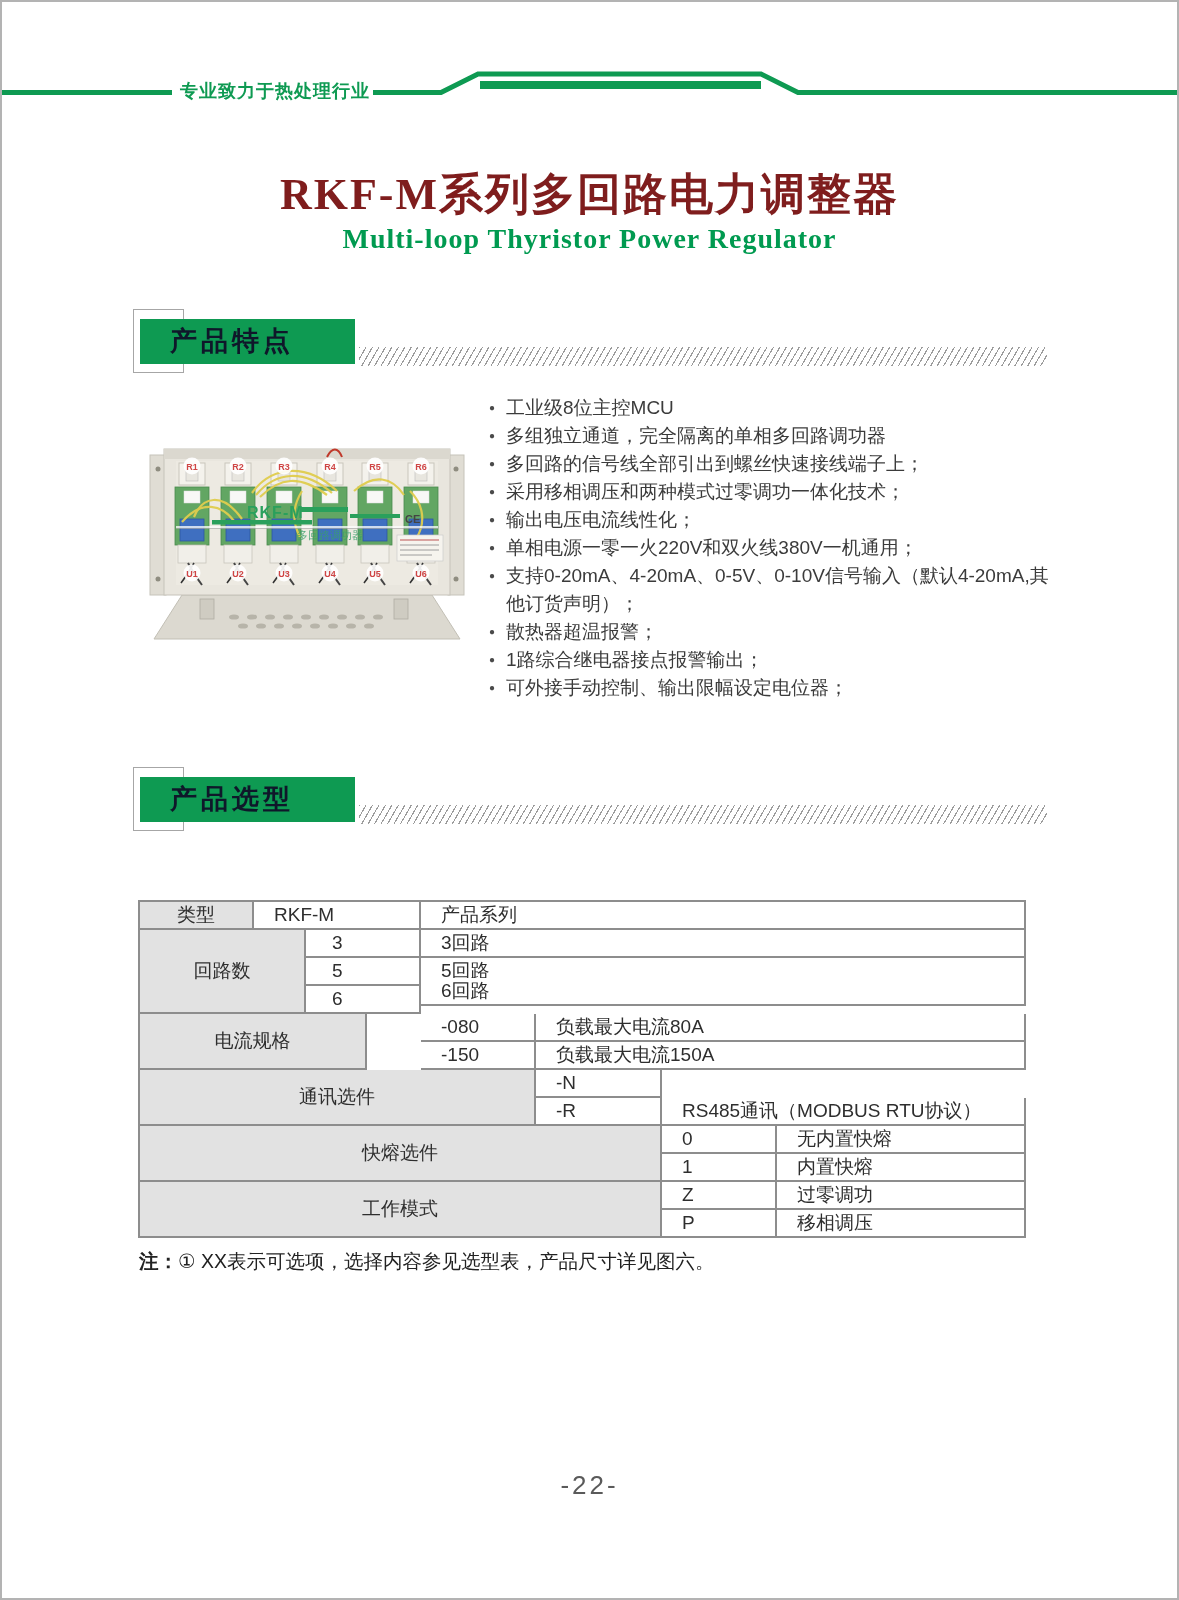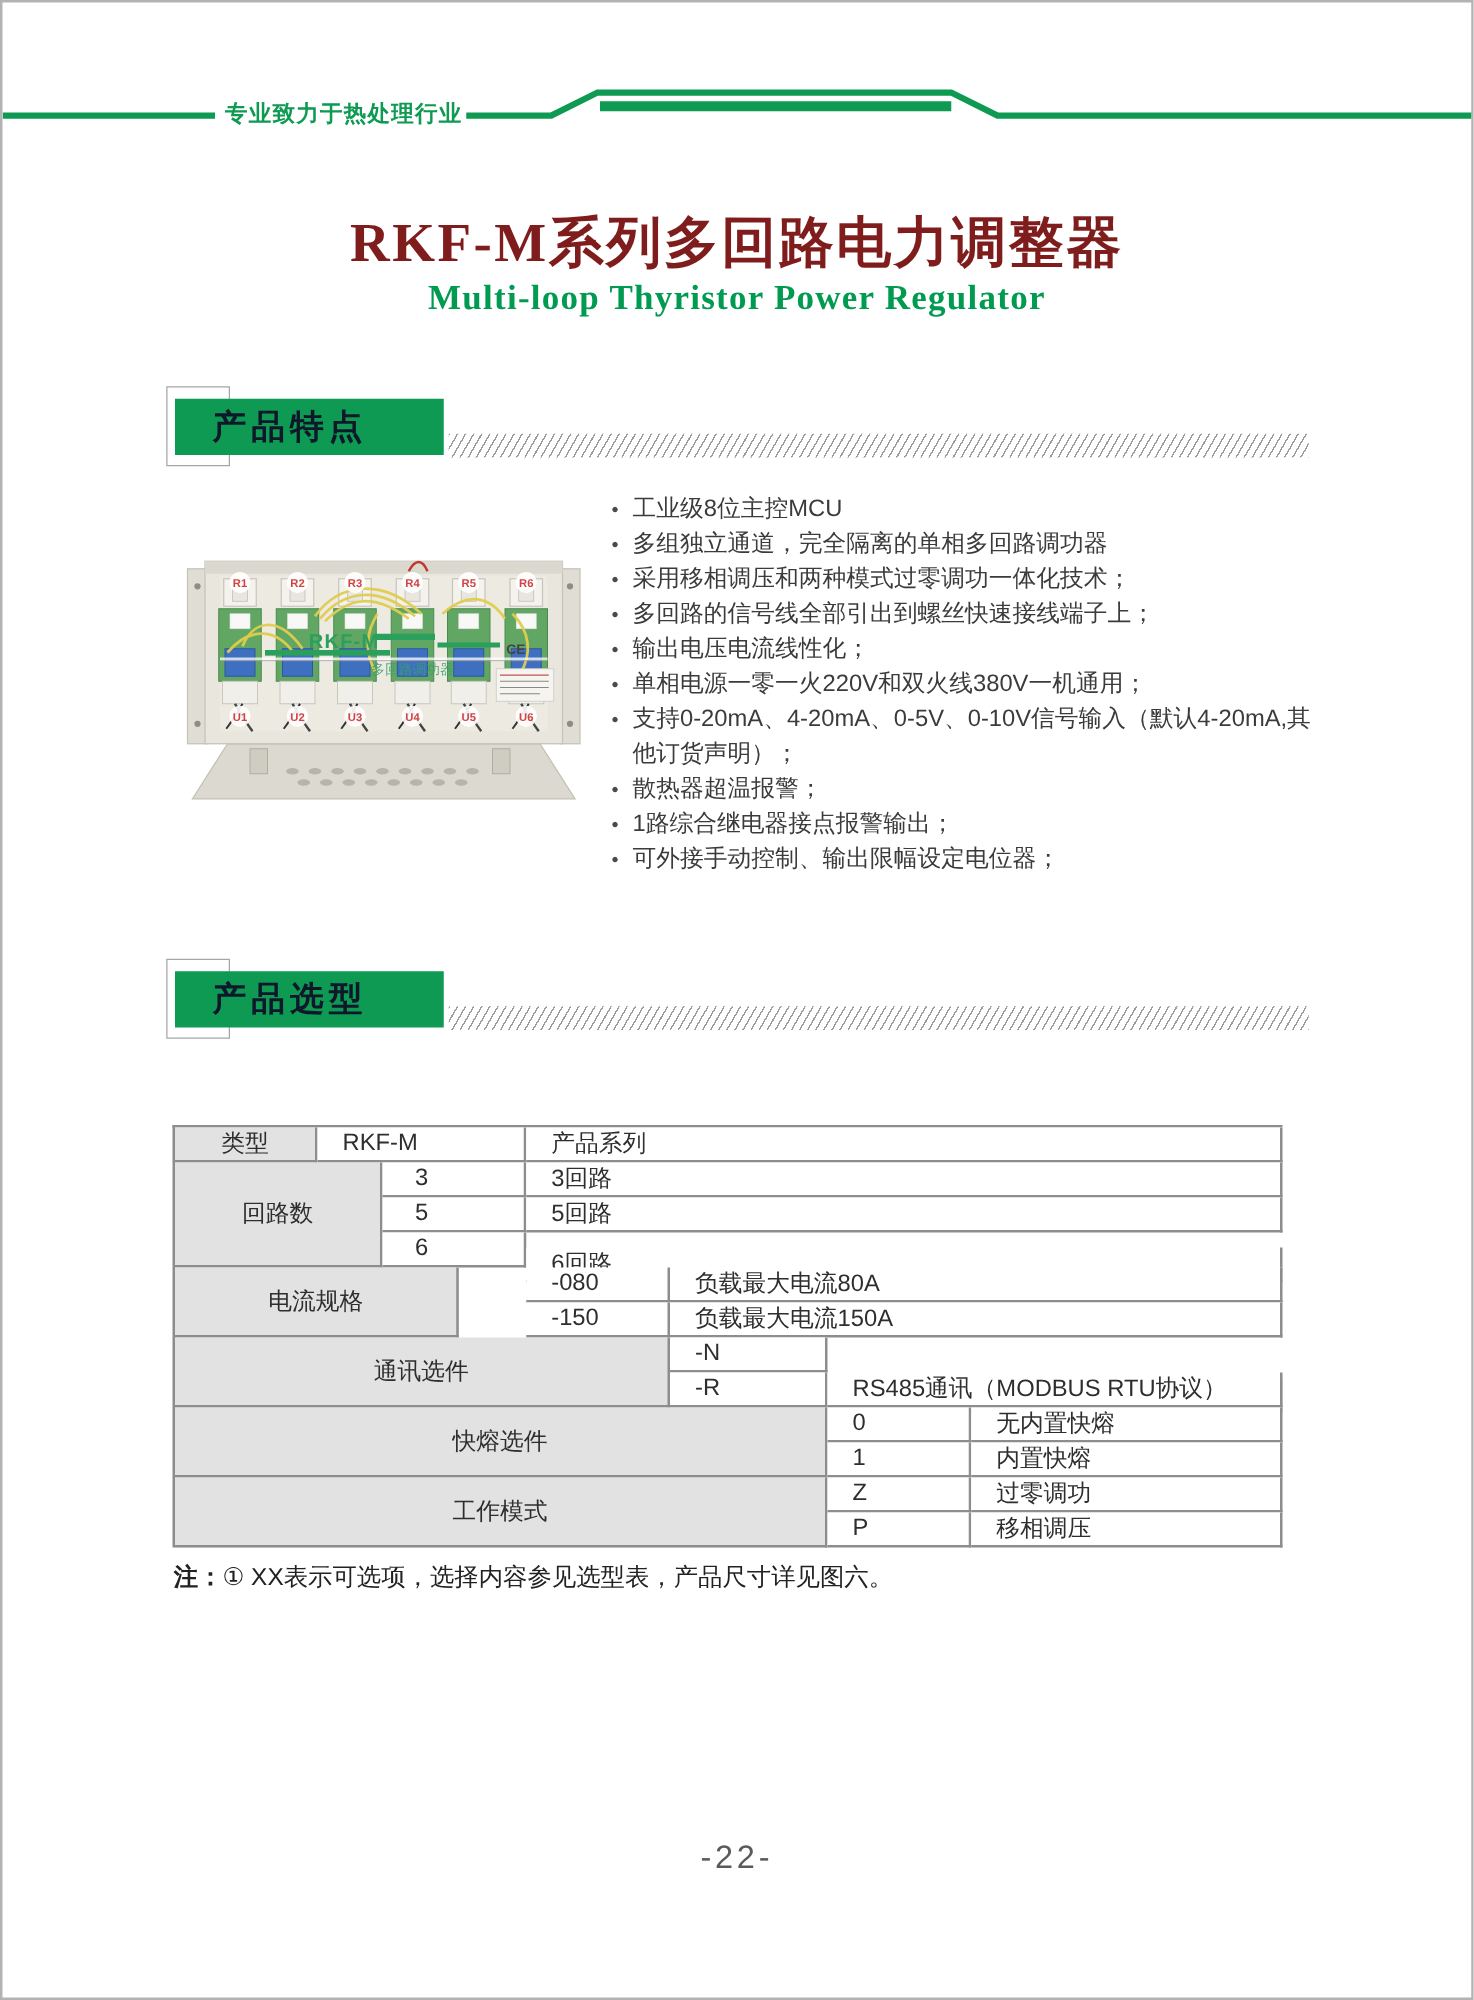--- a/index.html
+++ b/index.html
@@ -275,22 +275,22 @@
       <text x="142" y="149.5">U3</text>
       <text x="188" y="149.5">U4</text>
       <text x="233" y="149.5">U5</text>
       <text x="279" y="149.5">U6</text>
     </g>
   </svg>
 
   <ul class="features-list">
     <li>工业级8位主控MCU</li>
     <li>多组独立通道，完全隔离的单相多回路调功器</li>
+    <li>多回路的信号线全部引出到螺丝快速接线端子上；</li>
     <li>采用移相调压和两种模式过零调功一体化技术；</li>
-    <li>多回路的信号线全部引出到螺丝快速接线端子上；</li>
     <li>输出电压电流线性化；</li>
     <li>单相电源一零一火220V和双火线380V一机通用；</li>
     <li>支持0-20mA、4-20mA、0-5V、0-10V信号输入（默认4-20mA,其他订货声明）；</li>
     <li>散热器超温报警；</li>
     <li>1路综合继电器接点报警输出；</li>
     <li>可外接手动控制、输出限幅设定电位器；</li>
   </ul>
 
   <div class="sec selection">
     <div class="sec-outline"></div>
@@ -303,21 +303,21 @@
     <div class="tc gray" style="left:0;top:0;width:114px;height:28px;">类型</div>
     <div class="tc pad" style="left:114px;top:0;width:167px;height:28px;">RKF-M</div>
     <div class="tc pad" style="left:281px;top:0;width:605px;height:28px;">产品系列</div>
 
     <div class="tc gray" style="left:0;top:28px;width:166px;height:84px;">回路数</div>
     <div class="tc pad2" style="left:166px;top:28px;width:115px;height:28px;">3</div>
     <div class="tc pad" style="left:281px;top:28px;width:605px;height:28px;">3回路</div>
     <div class="tc pad2" style="left:166px;top:56px;width:115px;height:28px;">5</div>
     <div class="tc pad" style="left:281px;top:56px;width:605px;height:28px;">5回路</div>
     <div class="tc pad2" style="left:166px;top:84px;width:115px;height:28px;">6</div>
-    <div class="tc pad" style="left:281px;top:96px;width:605px;height:28px;">6回路</div>
+    <div class="tc pad" style="left:281px;top:76px;width:605px;height:28px;">6回路</div>
 
     <div class="tc gray" style="left:0;top:112px;width:227px;height:56px;">电流规格</div>
     <div class="tc pad" style="left:281px;top:112px;width:115px;height:28px;">-080</div>
     <div class="tc pad" style="left:396px;top:112px;width:490px;height:28px;">负载最大电流80A</div>
     <div class="tc pad" style="left:281px;top:140px;width:115px;height:28px;">-150</div>
     <div class="tc pad" style="left:396px;top:140px;width:490px;height:28px;">负载最大电流150A</div>
 
     <div class="tc gray" style="left:0;top:168px;width:396px;height:56px;">通讯选件</div>
     <div class="tc pad" style="left:396px;top:168px;width:126px;height:28px;">-N</div>
     <div class="tc pad" style="left:522px;top:168px;width:364px;height:28px;margin-top:32px;">无通讯</div>

